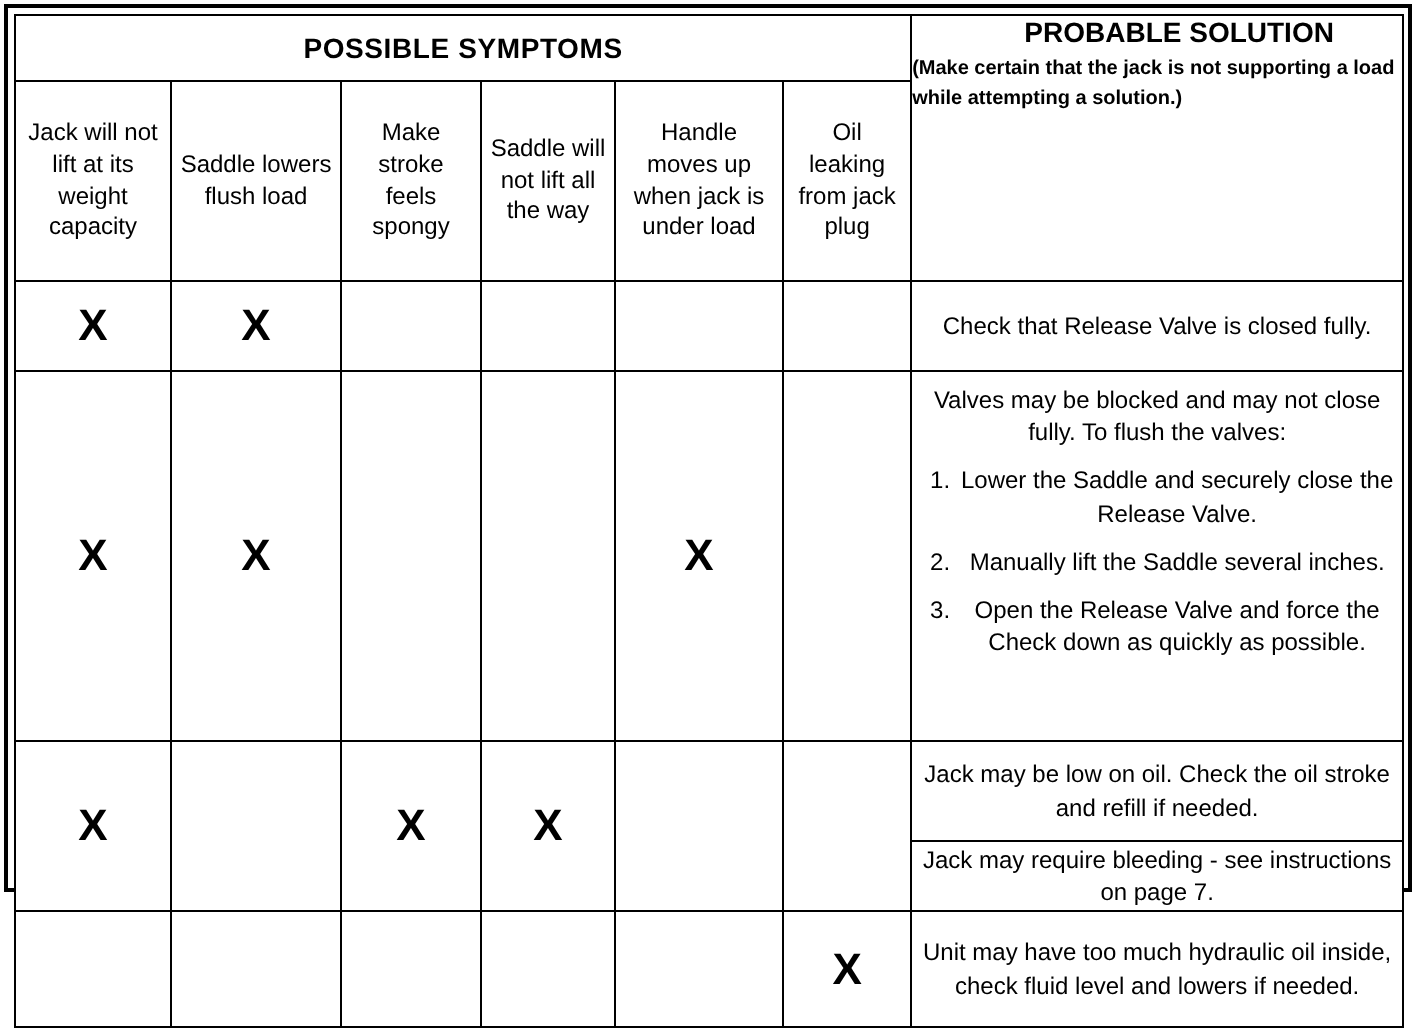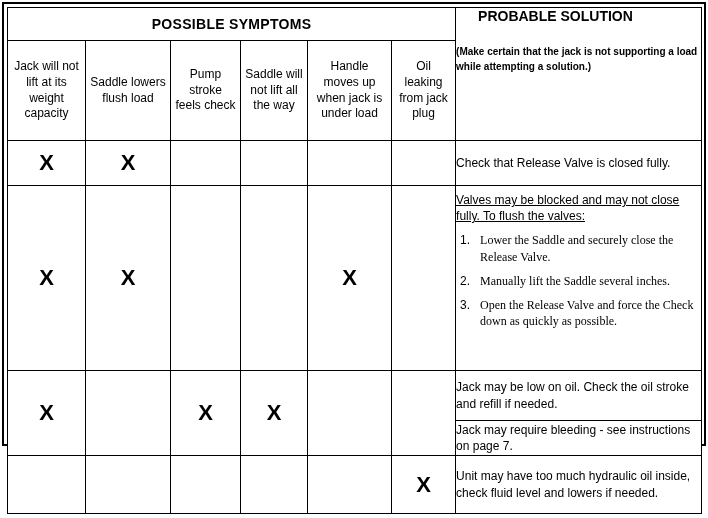--- a/index.html
+++ b/index.html
@@ -47,21 +47,22 @@
   }
   th.solution-head {
     vertical-align: top;
     text-align: left;
     padding: 14px 8px 4px 6px;
     font-size: 14px;
   }
   .sol-title {
     font-weight: bold;
     font-size: 14px;
-    margin: 0 0 21px 22px;
+    margin: 0 0 4px 22px;
+    text-align: center;
   }
   .sol-note {
     font-weight: bold;
     font-size: 10px;
     line-height: 1.45;
   }
   tr.colhead-row th {
     height: 95px;
     font-size: 12px;
     font-weight: normal;
@@ -75,43 +76,41 @@
     vertical-align: middle;
     font-size: 22px;
     font-weight: bold;
     font-family: "Liberation Sans", sans-serif;
   }
   td.sol {
     font-size: 12px;
     line-height: 1.35;
     vertical-align: middle;
     padding: 4px 6px 4px 7px;
-    text-align: left;
+    text-align: center;
   }
   td.sol.top {
     vertical-align: top;
     padding-top: 6px;
   }
   .sol-intro {
     margin: 0 0 8px 0;
-    text-decoration: underline;
   }
   .step {
     display: flex;
     margin: 0 0 8px 0;
   }
   .step-num {
     flex: 0 0 24px;
     padding-left: 4px;
     box-sizing: border-box;
   }
   .step-text {
     flex: 1 1 auto;
     padding-right: 4px;
-    font-family: Liberation Serif, serif;
   }
   tr.r1 { height: 45px; }
   tr.r2 { height: 185px; }
   tr.r3a { height: 50px; }
   tr.r3b { height: 35px; }
   tr.r4 { height: 58px; }
 </style>
 </head>
 <body>
 
@@ -133,21 +132,21 @@
         <th colspan="6" class="symptoms-head">POSSIBLE SYMPTOMS</th>
         <th rowspan="2" class="solution-head">
           <div class="sol-title">PROBABLE SOLUTION</div>
           <div class="sol-note">(Make certain that the jack is not supporting a load while attempting a solution.)</div>
         </th>
       </tr>
 
       <tr class="colhead-row">
         <th>Jack will not lift at its weight capacity</th>
         <th>Saddle lowers flush load</th>
-        <th>Pump stroke feels check</th>
+        <th>Make stroke feels spongy</th>
         <th>Saddle will not lift all the way</th>
         <th>Handle moves up when jack is under load</th>
         <th>Oil leaking from jack plug</th>
       </tr>
 
       <tr class="r1">
         <td class="mark">X</td>
         <td class="mark">X</td>
         <td class="mark"></td>
         <td class="mark"></td>

